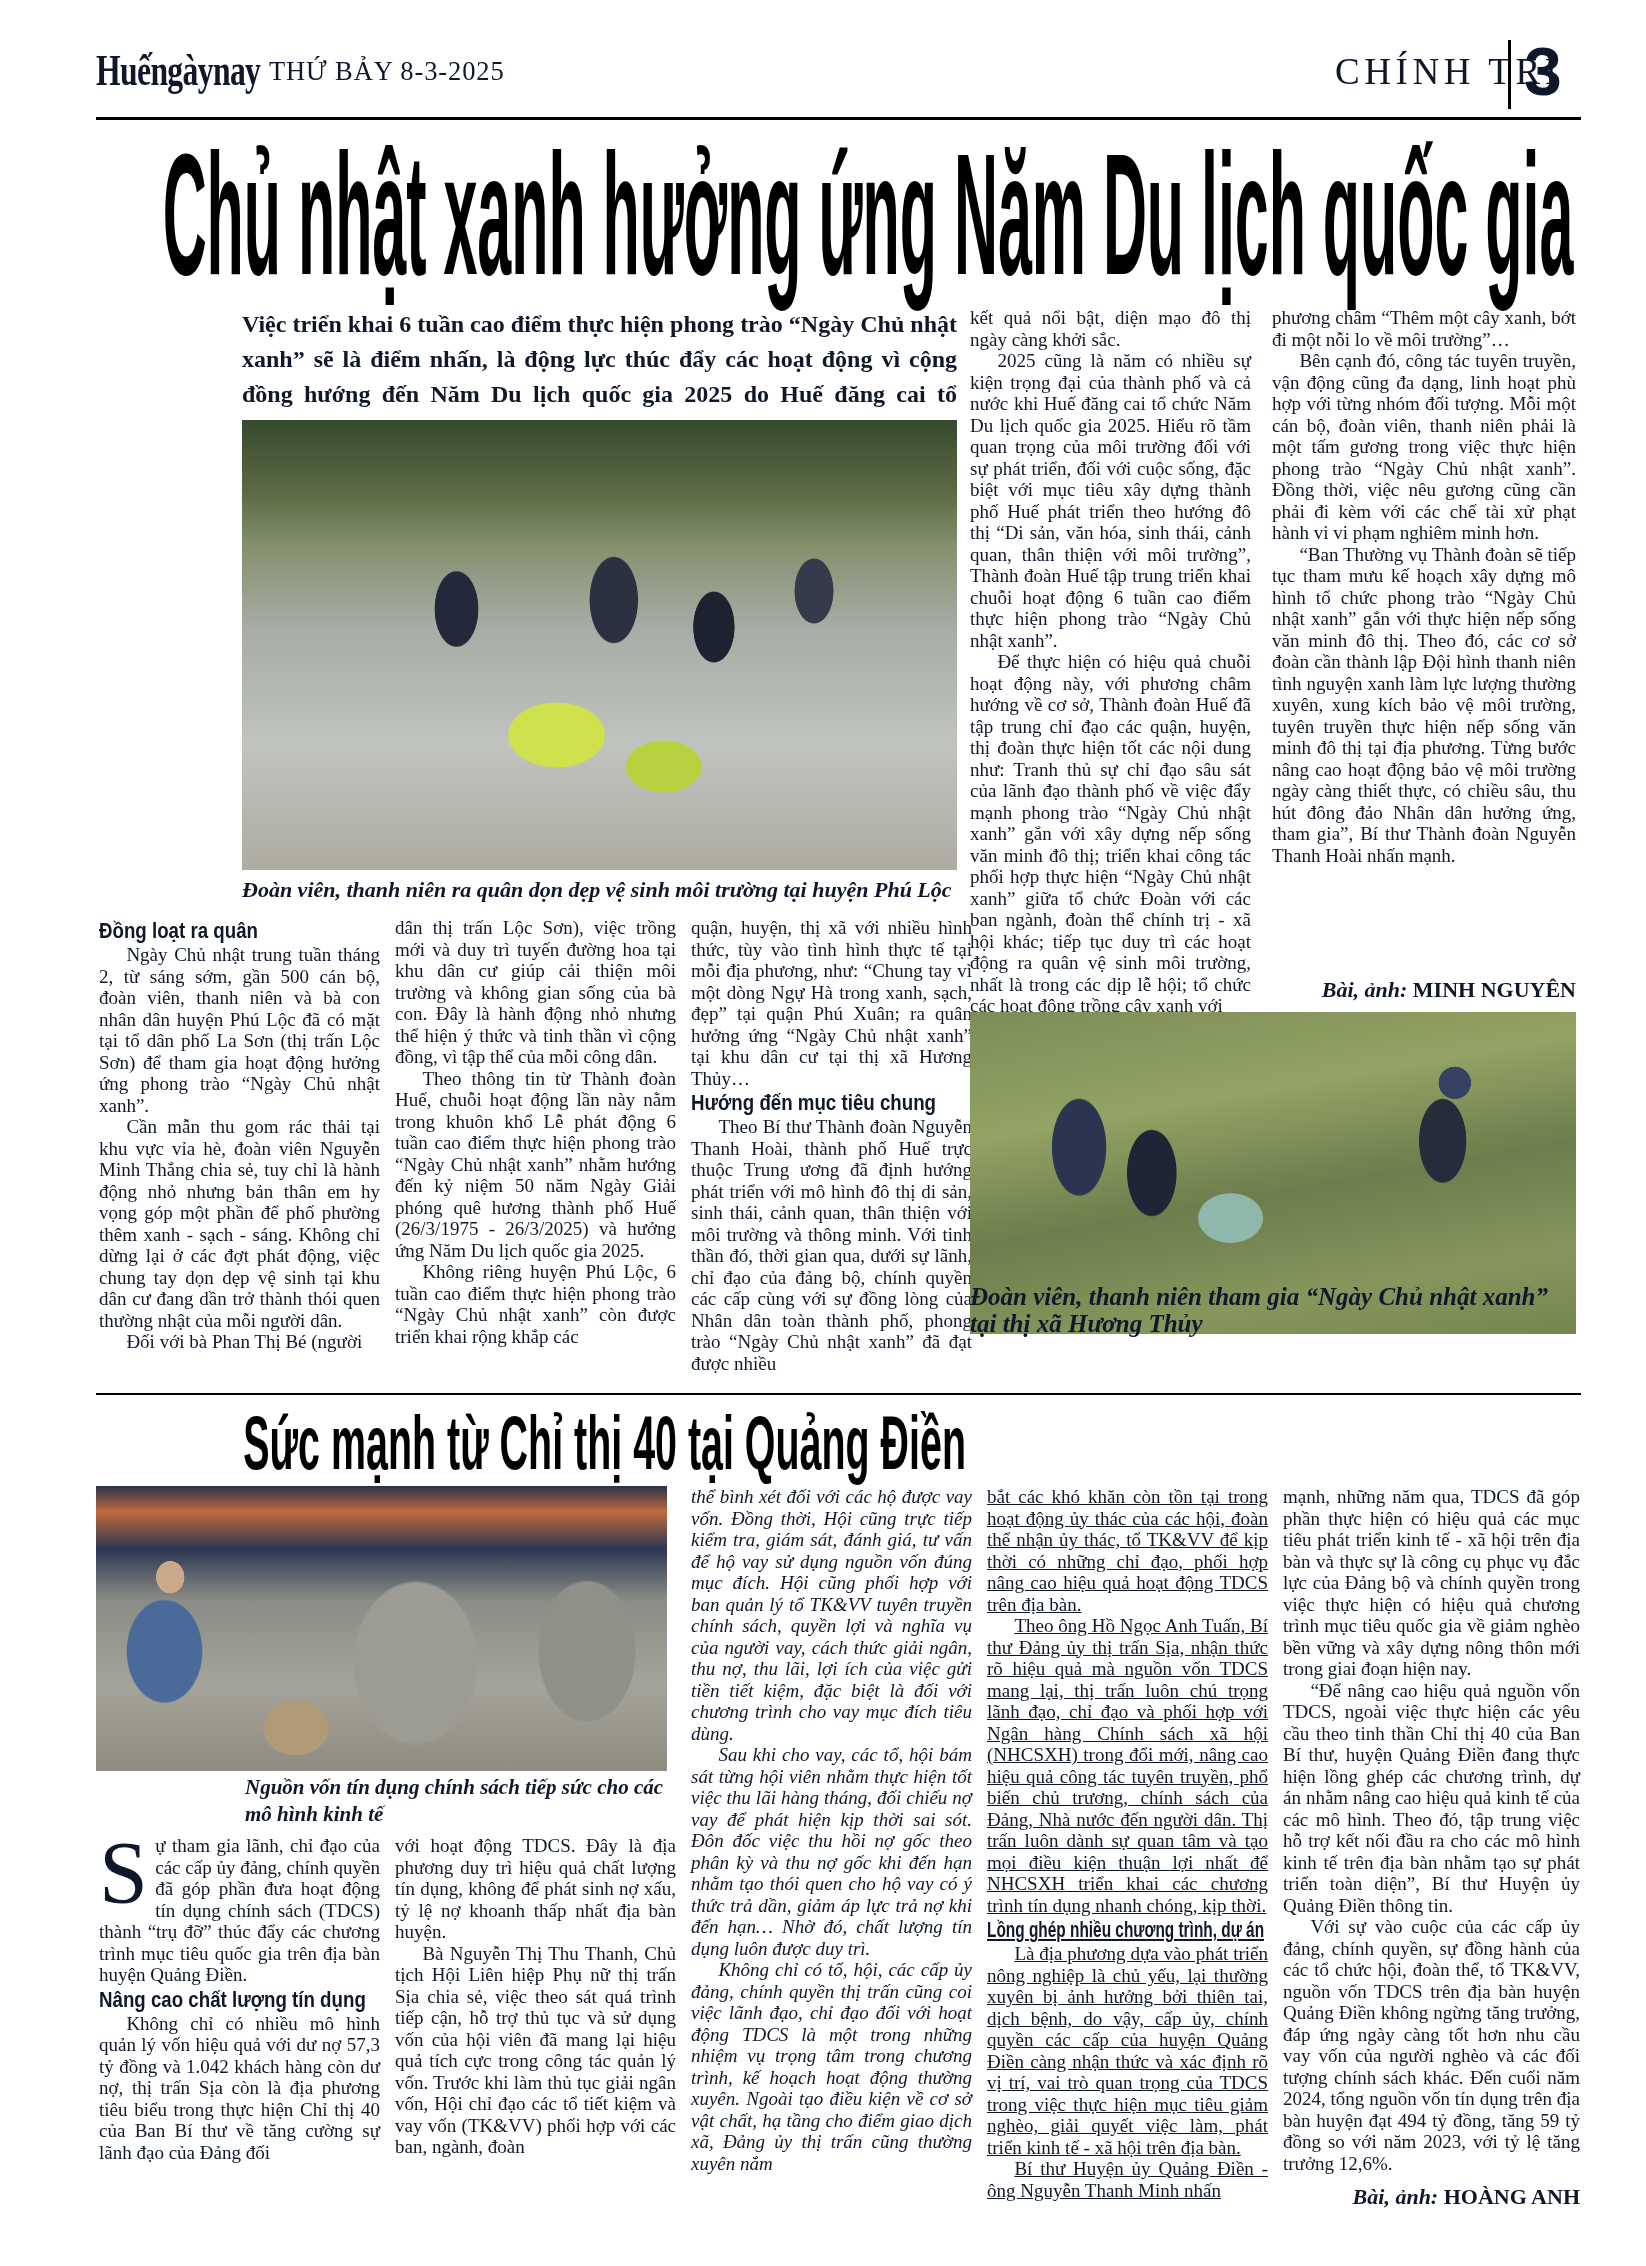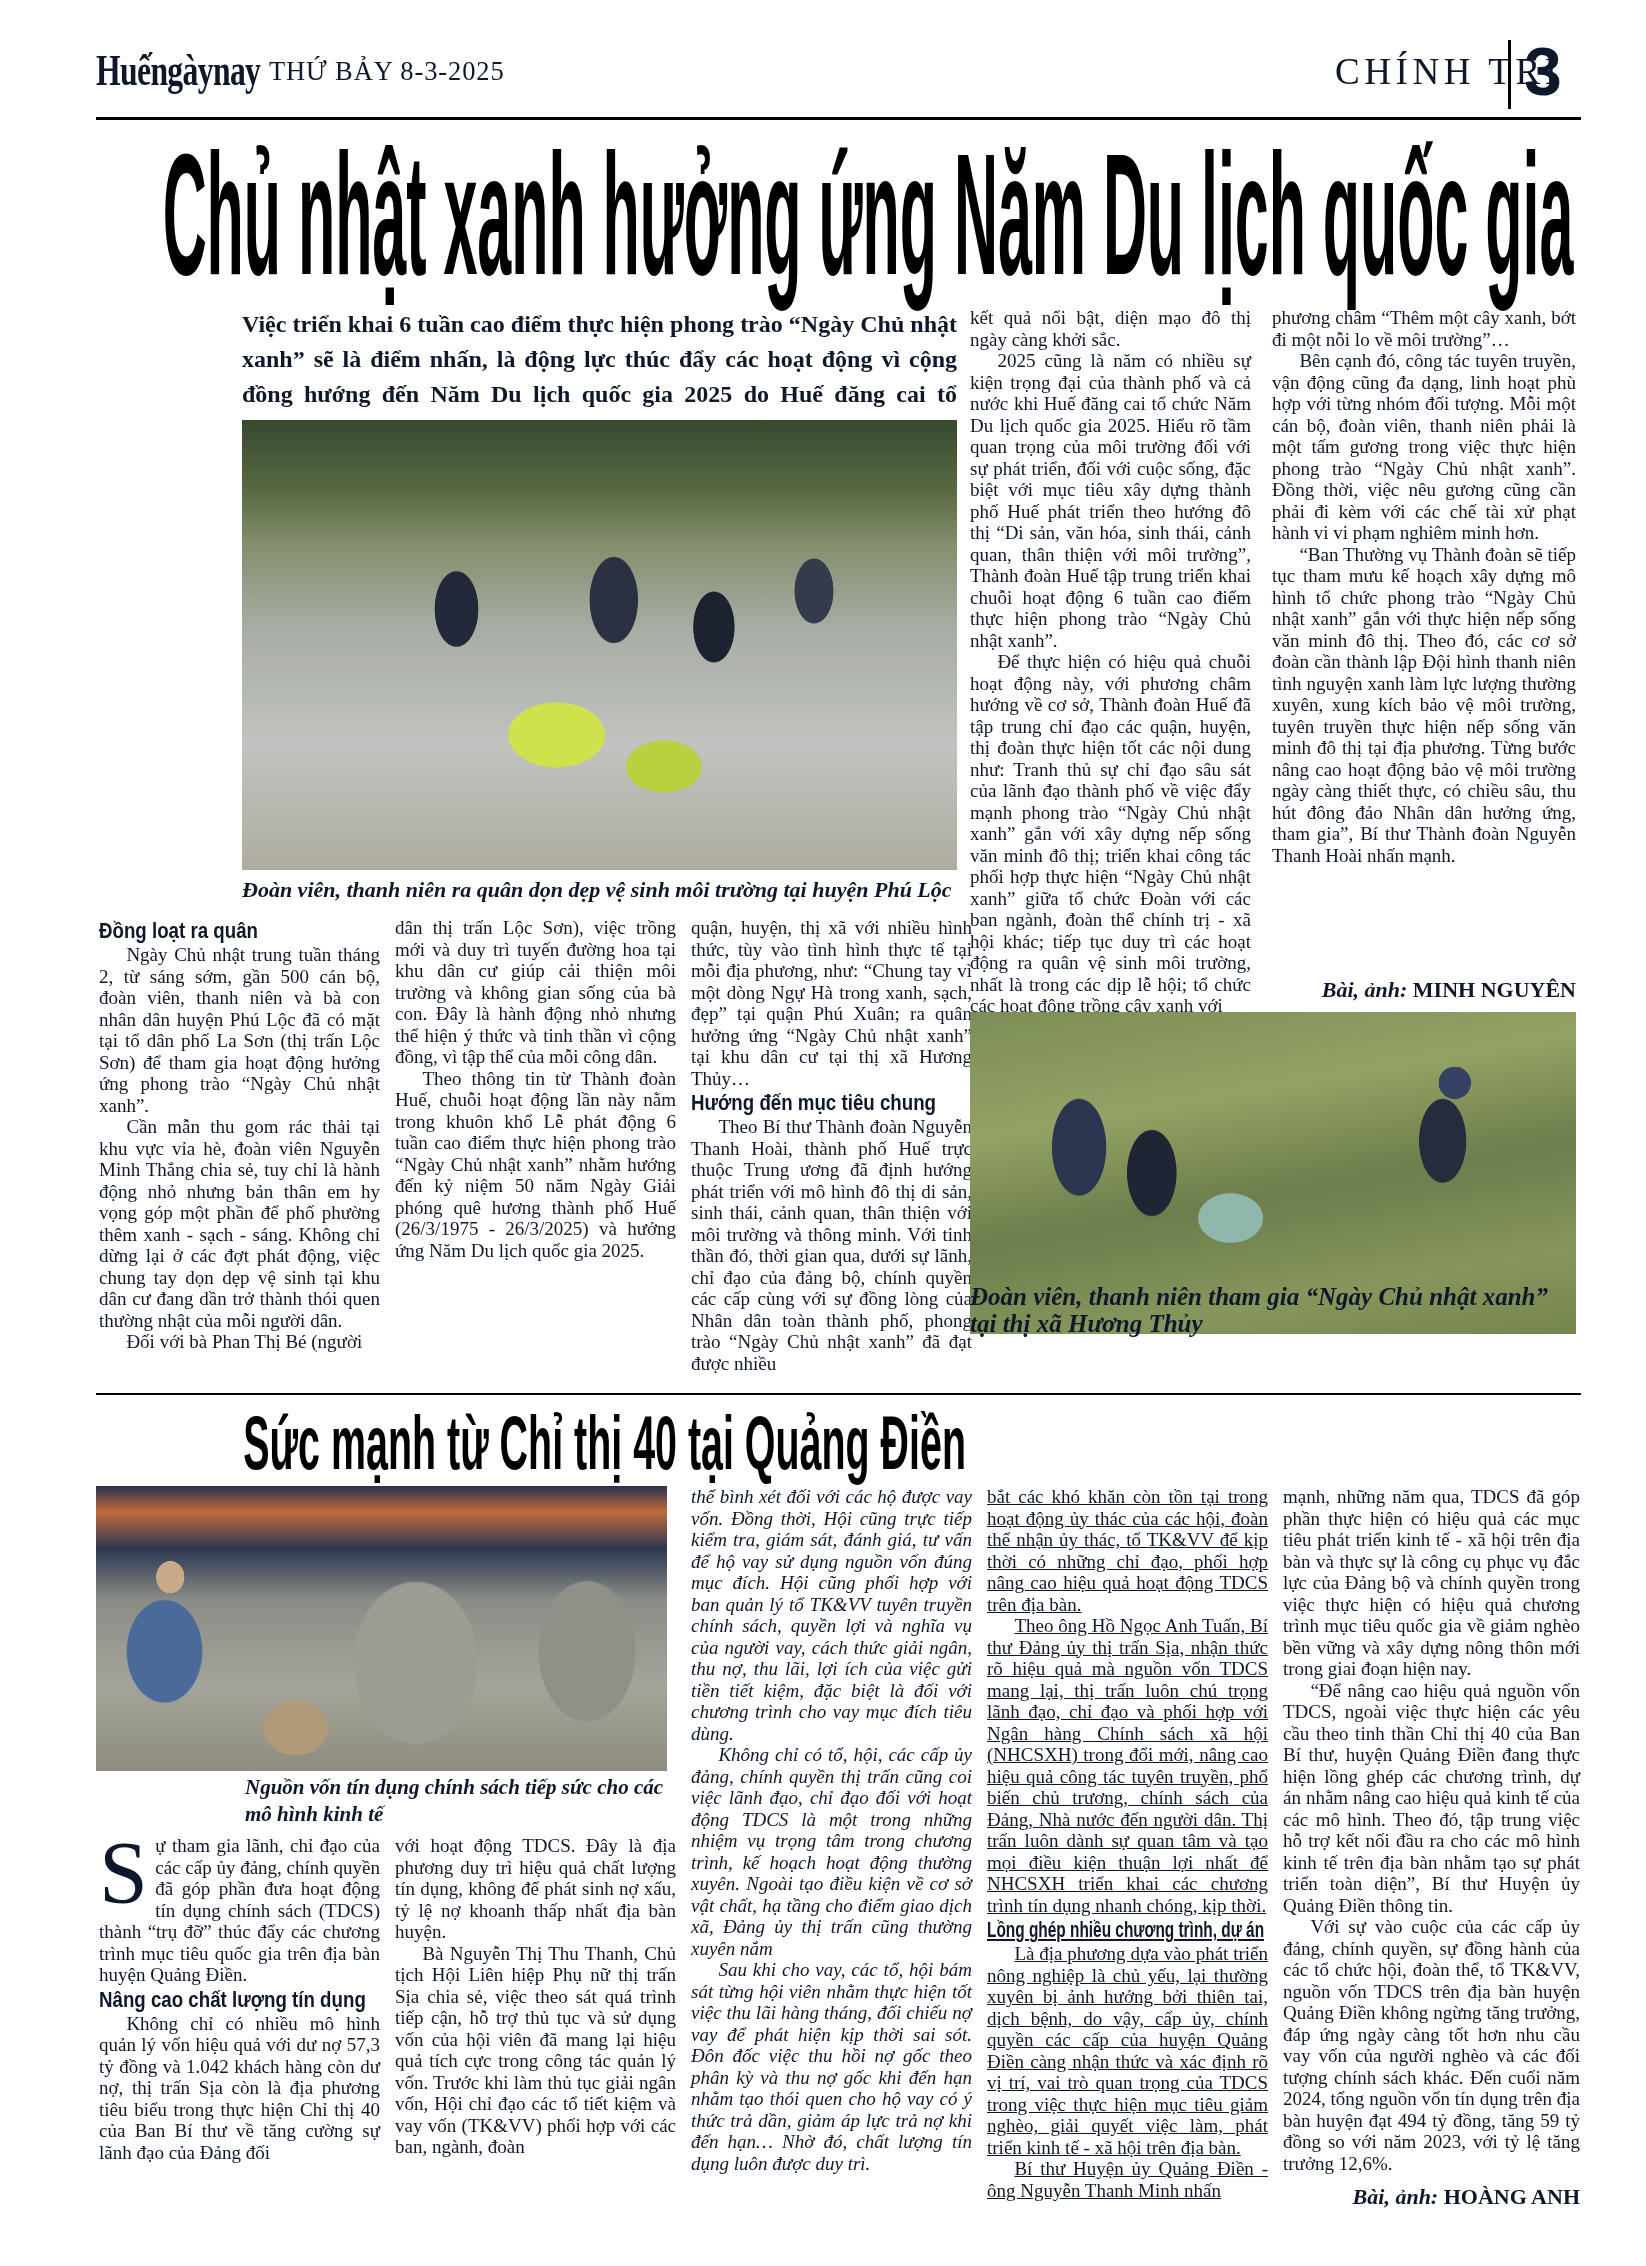--- a/index.html
+++ b/index.html
@@ -78,20 +78,21 @@
   <div class="abs col" style="left:99px;top:917px;width:281px;">
     <p class="subhead">Đồng loạt ra quân</p>
     <p>Ngày Chủ nhật trung tuần tháng 2, từ sáng sớm, gần 500 cán bộ, đoàn viên, thanh niên và bà con nhân dân huyện Phú Lộc đã có mặt tại tổ dân phố La Sơn (thị trấn Lộc Sơn) để tham gia hoạt động hưởng ứng phong trào “Ngày Chủ nhật xanh”.</p>
     <p>Cần mẫn thu gom rác thải tại khu vực vỉa hè, đoàn viên Nguyễn Minh Thắng chia sẻ, tuy chỉ là hành động nhỏ nhưng bản thân em hy vọng góp một phần để phố phường thêm xanh - sạch - sáng. Không chỉ dừng lại ở các đợt phát động, việc chung tay dọn dẹp vệ sinh tại khu dân cư đang dần trở thành thói quen thường nhật của mỗi người dân.</p>
     <p>Đối với bà Phan Thị Bé (người</p>
   </div>
 
   <div class="abs col" style="left:395px;top:917px;width:281px;">
     <p class="noind">dân thị trấn Lộc Sơn), việc trồng mới và duy trì tuyến đường hoa tại khu dân cư giúp cải thiện môi trường và không gian sống của bà con. Đây là hành động nhỏ nhưng thể hiện ý thức và tinh thần vì cộng đồng, vì tập thể của mỗi công dân.</p>
     <p>Theo thông tin từ Thành đoàn Huế, chuỗi hoạt động lần này nằm trong khuôn khổ Lễ phát động 6 tuần cao điểm thực hiện phong trào “Ngày Chủ nhật xanh” nhằm hướng đến kỷ niệm 50 năm Ngày Giải phóng quê hương thành phố Huế (26/3/1975 - 26/3/2025) và hưởng ứng Năm Du lịch quốc gia 2025.</p>
+    <p>Không riêng huyện Phú Lộc, 6 tuần cao điểm thực hiện phong trào “Ngày Chủ nhật xanh” còn được triển khai rộng khắp các</p>
   </div>
 
   <div class="abs col" style="left:691px;top:917px;width:281px;">
     <p class="noind">quận, huyện, thị xã với nhiều hình thức, tùy vào tình hình thực tế tại mỗi địa phương, như: “Chung tay vì một dòng Ngự Hà trong xanh, sạch, đẹp” tại quận Phú Xuân; ra quân hưởng ứng “Ngày Chủ nhật xanh” tại khu dân cư tại thị xã Hương Thủy…</p>
     <p class="subhead">Hướng đến mục tiêu chung</p>
     <p>Theo Bí thư Thành đoàn Nguyễn Thanh Hoài, thành phố Huế trực thuộc Trung ương đã định hướng phát triển với mô hình đô thị di sản, sinh thái, cảnh quan, thân thiện với môi trường và thông minh. Với tinh thần đó, thời gian qua, dưới sự lãnh, chỉ đạo của đảng bộ, chính quyền các cấp cùng với sự đồng lòng của Nhân dân toàn thành phố, phong trào “Ngày Chủ nhật xanh” đã đạt được nhiều</p>
   </div>
 
   <div class="abs col" style="left:970px;top:307px;width:281px;">
     <p class="noind">kết quả nổi bật, diện mạo đô thị ngày càng khởi sắc.</p>
@@ -130,22 +131,22 @@
     <p>Không chỉ có nhiều mô hình quản lý vốn hiệu quả với dư nợ 57,3 tỷ đồng và 1.042 khách hàng còn dư nợ, thị trấn Sịa còn là địa phương tiêu biểu trong thực hiện Chỉ thị 40 của Ban Bí thư về tăng cường sự lãnh đạo của Đảng đối</p>
   </div>
 
   <div class="abs col" style="left:395px;top:1835px;width:281px;">
     <p class="noind">với hoạt động TDCS. Đây là địa phương duy trì hiệu quả chất lượng tín dụng, không để phát sinh nợ xấu, tỷ lệ nợ khoanh thấp nhất địa bàn huyện.</p>
     <p>Bà Nguyễn Thị Thu Thanh, Chủ tịch Hội Liên hiệp Phụ nữ thị trấn Sịa chia sẻ, việc theo sát quá trình tiếp cận, hỗ trợ thủ tục và sử dụng vốn của hội viên đã mang lại hiệu quả tích cực trong công tác quản lý vốn. Trước khi làm thủ tục giải ngân vốn, Hội chỉ đạo các tổ tiết kiệm và vay vốn (TK&amp;VV) phối hợp với các ban, ngành, đoàn</p>
   </div>
 
   <div class="abs col" style="left:691px;top:1486px;width:281px;font-style:italic;">
     <p class="noind">thể bình xét đối với các hộ được vay vốn. Đồng thời, Hội cũng trực tiếp kiểm tra, giám sát, đánh giá, tư vấn để hộ vay sử dụng nguồn vốn đúng mục đích. Hội cũng phối hợp với ban quản lý tổ TK&amp;VV tuyên truyền chính sách, quyền lợi và nghĩa vụ của người vay, cách thức giải ngân, thu nợ, thu lãi, lợi ích của việc gửi tiền tiết kiệm, đặc biệt là đối với chương trình cho vay mục đích tiêu dùng.</p>
+    <p>Sau khi cho vay, các tổ, hội bám sát từng hội viên nhằm thực hiện tốt việc thu lãi hàng tháng, đối chiếu nợ vay để phát hiện kịp thời sai sót. Đôn đốc việc thu hồi nợ gốc theo phân kỳ và thu nợ gốc khi đến hạn nhằm tạo thói quen cho hộ vay có ý thức trả dần, giảm áp lực trả nợ khi đến hạn… Nhờ đó, chất lượng tín dụng luôn được duy trì.</p>
     <p>Không chỉ có tổ, hội, các cấp ủy đảng, chính quyền thị trấn cũng coi việc lãnh đạo, chỉ đạo đối với hoạt động TDCS là một trong những nhiệm vụ trọng tâm trong chương trình, kế hoạch hoạt động thường xuyên. Ngoài tạo điều kiện về cơ sở vật chất, hạ tầng cho điểm giao dịch xã, Đảng ủy thị trấn cũng thường xuyên nắm</p>
-    <p>Sau khi cho vay, các tổ, hội bám sát từng hội viên nhằm thực hiện tốt việc thu lãi hàng tháng, đối chiếu nợ vay để phát hiện kịp thời sai sót. Đôn đốc việc thu hồi nợ gốc theo phân kỳ và thu nợ gốc khi đến hạn nhằm tạo thói quen cho hộ vay có ý thức trả dần, giảm áp lực trả nợ khi đến hạn… Nhờ đó, chất lượng tín dụng luôn được duy trì.</p>
   </div>
 
   <div class="abs col" style="left:987px;top:1486px;width:281px;text-decoration:underline;">
     <p class="noind">bắt các khó khăn còn tồn tại trong hoạt động ủy thác của các hội, đoàn thể nhận ủy thác, tổ TK&amp;VV để kịp thời có những chỉ đạo, phối hợp nâng cao hiệu quả hoạt động TDCS trên địa bàn.</p>
     <p>Theo ông Hồ Ngọc Anh Tuấn, Bí thư Đảng ủy thị trấn Sịa, nhận thức rõ hiệu quả mà nguồn vốn TDCS mang lại, thị trấn luôn chú trọng lãnh đạo, chỉ đạo và phối hợp với Ngân hàng Chính sách xã hội (NHCSXH) trong đổi mới, nâng cao hiệu quả công tác tuyên truyền, phổ biến chủ trương, chính sách của Đảng, Nhà nước đến người dân. Thị trấn luôn dành sự quan tâm và tạo mọi điều kiện thuận lợi nhất để NHCSXH triển khai các chương trình tín dụng nhanh chóng, kịp thời.</p>
     <p class="subhead xtight">Lồng ghép nhiều chương trình, dự án</p>
     <p>Là địa phương dựa vào phát triển nông nghiệp là chủ yếu, lại thường xuyên bị ảnh hưởng bởi thiên tai, dịch bệnh, do vậy, cấp ủy, chính quyền các cấp của huyện Quảng Điền càng nhận thức và xác định rõ vị trí, vai trò quan trọng của TDCS trong việc thực hiện mục tiêu giảm nghèo, giải quyết việc làm, phát triển kinh tế - xã hội trên địa bàn.</p>
     <p>Bí thư Huyện ủy Quảng Điền - ông Nguyễn Thanh Minh nhấn</p>
   </div>
 

